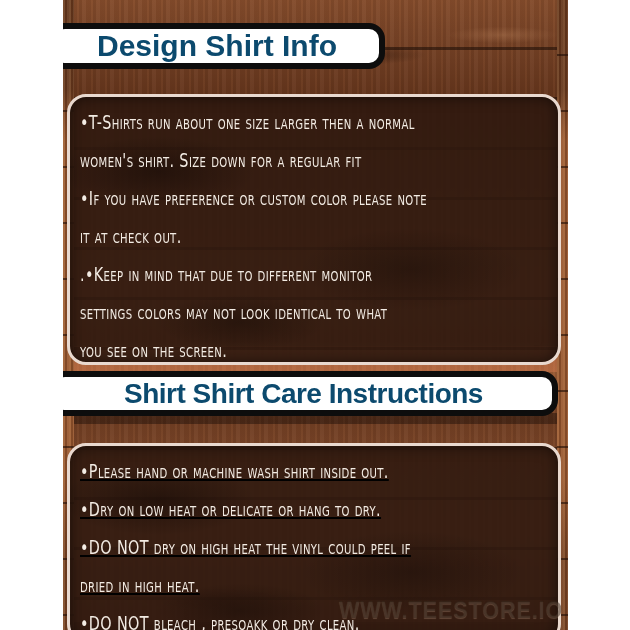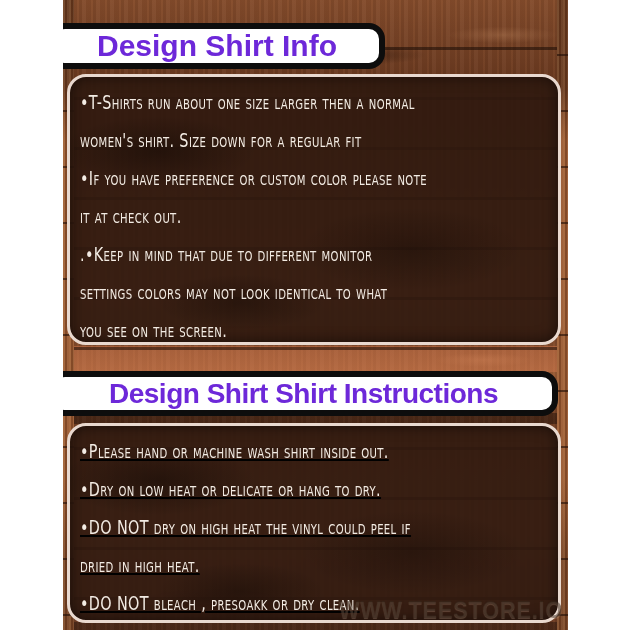--- a/index.html
+++ b/index.html
@@ -39,36 +39,37 @@
       linear-gradient(180deg, rgba(40,18,8,.45) 0 90px, rgba(0,0,0,0) 140px 480px, rgba(40,18,8,.3) 560px);
   }
   .trim.left{left:0;}
   .trim.right{right:0;}
 
   
   .titlebar{
     position:absolute;left:-14px;box-sizing:border-box;
     background:#ffffff;border:6px solid #0d0d0d;border-radius:16px;
     display:flex;align-items:flex-end;justify-content:center;
-    color:#6d28d9;font-family:"Liberation Sans", sans-serif;font-weight:bold;
+    color:#0c4a6e;font-family:"Liberation Sans", sans-serif;font-weight:bold;
   }
   .titlebar .bar-label{white-space:nowrap;}
   #header-info{top:23px;width:336px;height:46px;font-size:30px;}
   #header-care{top:371px;width:509px;height:45px;font-size:28px;letter-spacing:-.5px;}
 
   
   .panel{
     position:absolute;left:4px;box-sizing:border-box;
     border:3px solid #e9d9cf;border-radius:19px;
     background-color:rgba(48,26,15,.90);
     background-image:
       radial-gradient(140px 50px at 18% 28%, rgba(10,4,2,.40), rgba(10,4,2,0) 70%),
       radial-gradient(160px 60px at 70% 65%, rgba(10,4,2,.30), rgba(10,4,2,0) 70%),
       radial-gradient(120px 40px at 35% 85%, rgba(12,5,2,.35), rgba(12,5,2,0) 70%);
     box-shadow: inset 0 0 14px rgba(0,0,0,.55);
+    margin-top: 20px;
   }
   #panel-info{top:74px;width:494px;height:271px;}
   #panel-care{top:423px;width:494px;height:200px;text-decoration:underline;}
   .panel-text{padding:6px 0 0 10px;}
   .line{
     height:38px;line-height:38px;white-space:nowrap;
     color:#f3ece4;font-size:20px;letter-spacing:.5px;
     font-variant:small-caps;
     transform:scaleX(.72);transform-origin:0 50%;
   }
@@ -110,21 +111,21 @@
         <div class="line">•If you have preference or custom color please note</div>
         <div class="line">it at check out.</div>
         <div class="line">.•Keep in mind that due to different monitor</div>
         <div class="line">settings colors may not look identical to what</div>
         <div class="line">you see on the screen.</div>
       </div>
     </div>
 
 
     <div class="titlebar" id="header-care">
-      <span class="bar-label">Design Shirt Shirt Instructions</span>
+      <span class="bar-label">Shirt Shirt Care Instructions</span>
     </div>
 
     <div class="panel" id="panel-care">
       <div class="panel-text">
         <div class="line">•Please hand or machine wash shirt inside out.</div>
         <div class="line">•Dry on low heat or delicate or hang to dry.</div>
         <div class="line">•DO NOT dry on high heat the vinyl could peel if</div>
         <div class="line">dried in high heat.</div>
         <div class="line">•DO NOT bleach , presoakk or dry clean.</div>
       </div>

